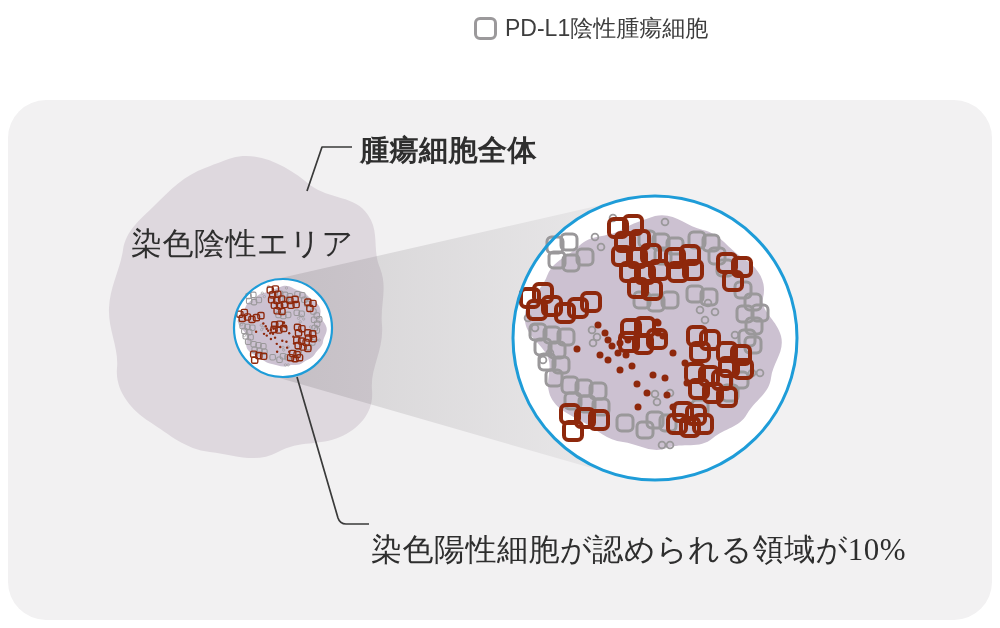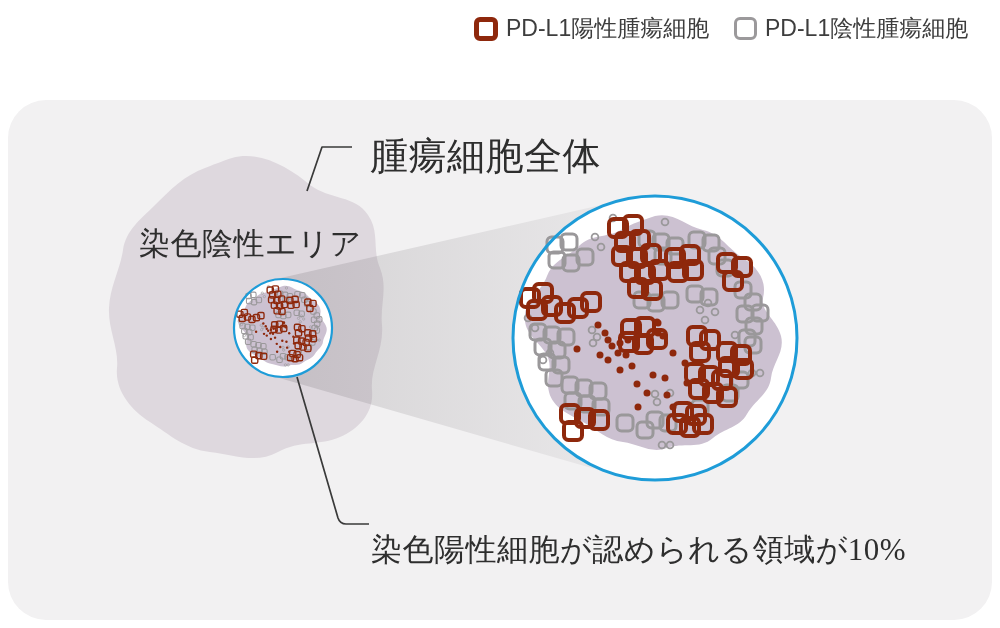--- a/index.html
+++ b/index.html
@@ -17,32 +17,28 @@
   .mk-dot{width:12px;height:12px;border-radius:50%;background:#8e280c;margin:0 6px;}
   .mk-ring{width:11px;height:11px;border:2.5px solid #9b999b;border-radius:50%;margin:0 6px;background:#fff;}
 
   
   .panel{position:absolute;left:8px;top:100px;width:984px;height:520px;
          border-radius:38px;background:#f2f1f2;}
   svg.diagram{position:absolute;left:0;top:0;}
 
   
   .lbl{position:absolute;white-space:nowrap;letter-spacing:0.5px;}
-  .lbl-tumor{left:370px;top:131px;font-size:38px;}
-  .lbl-neg{left:139px;top:222px;font-size:31px;line-height:43px;}
+  .lbl-tumor{left:360px;top:131px;font-size:29px;font-weight:bold;}
+  .lbl-neg{left:131px;top:222px;font-size:31px;line-height:43px;}
   .lbl-pos{left:371px;top:529px;font-size:31px;font-family:Liberation Serif, serif;}
 </style>
 </head>
 <body>
 
 <div class="legend">
-  <div class="lg-item">
-    <span class="mk mk-sq-bold"></span>
-    <span class="lg-label">PD-L1陽性腫瘍細胞</span>
-  </div>
   <div class="lg-item">
     <span class="mk mk-sq"></span>
     <span class="lg-label">PD-L1陰性腫瘍細胞</span>
   </div>
 </div>
 
 <div class="panel"></div>
 
 <svg class="diagram" width="1000" height="628" viewBox="0 0 1000 628">
   <defs>

